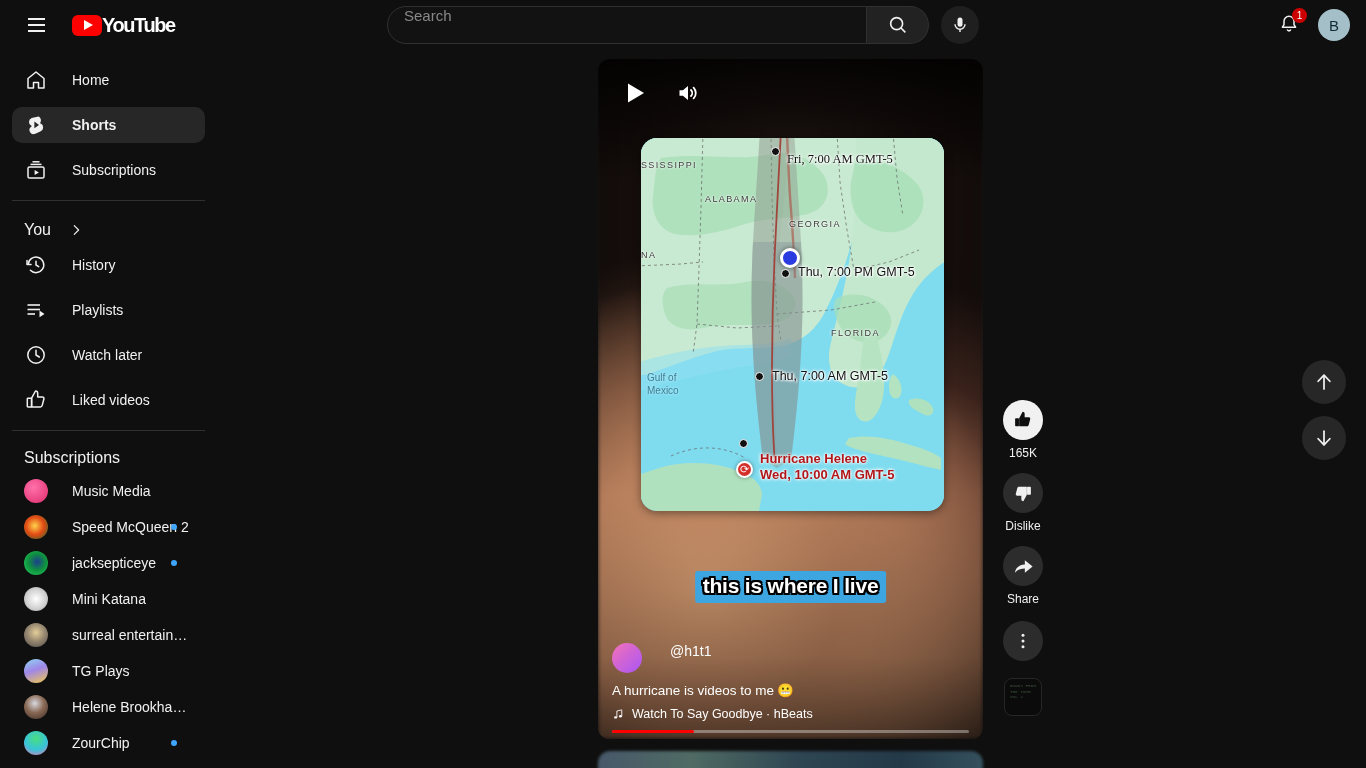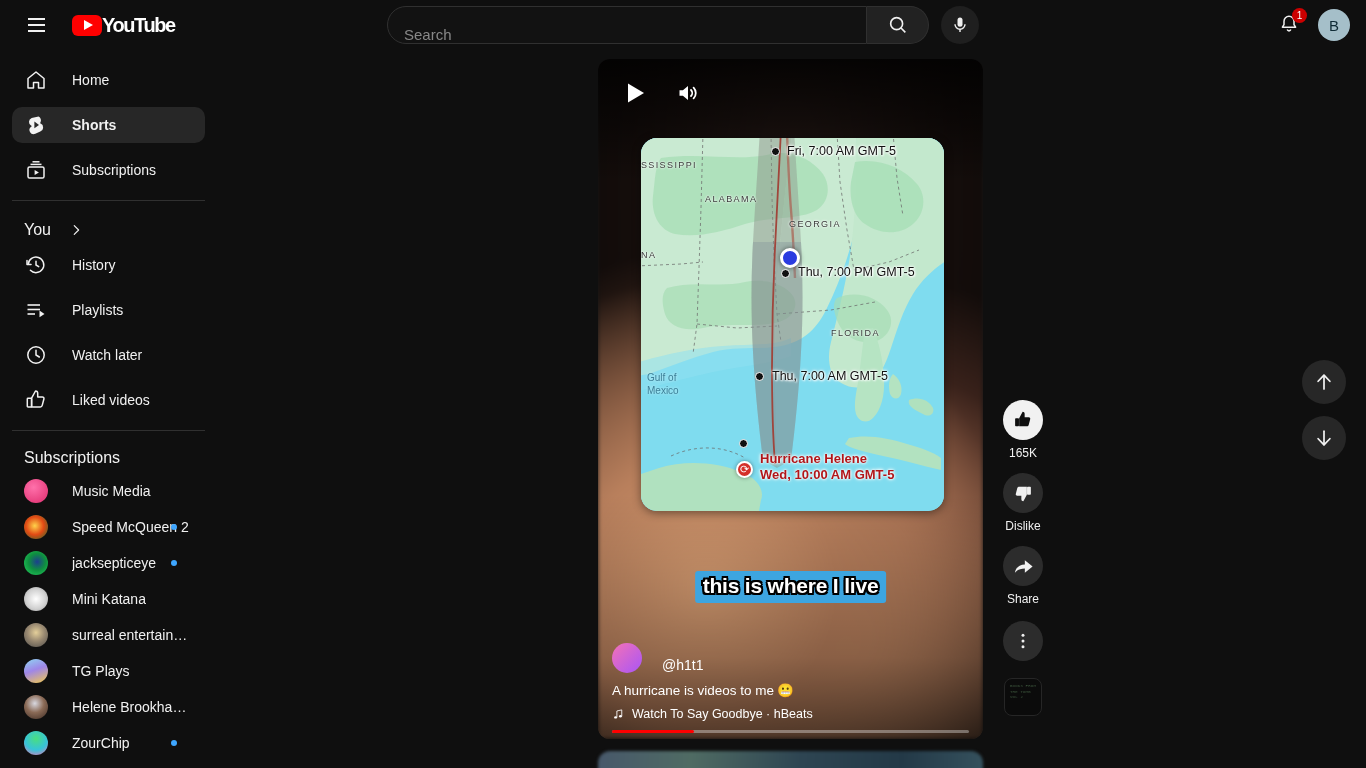--- a/index.html
+++ b/index.html
@@ -40,21 +40,21 @@
   .yt-word {
     font-size: 20px; font-weight: bold; letter-spacing: -1.4px;
     color: #fff;
   }
 
   .mast-center { display: flex; align-items: center; flex: 1; justify-content: center; }
   .search-wrap { display: flex; align-items: center; }
   .search-box {
     width: 480px; height: 38px;
     border: 1px solid #303030; border-radius: 19px 0 0 19px;
-    background: #121212; display: flex; align-items: flex-end;
+    background: #121212; display: flex; align-items: flex-start;
     padding-left: 16px;
   }
   .search-input {
     background: transparent; border: none; outline: none;
     color: #f1f1f1; font-size: 15px; width: 100%;
     font-family: "Liberation Sans", sans-serif;
   }
   .search-input::placeholder { color: #888; }
   .search-btn {
     width: 62px; height: 38px;
@@ -218,21 +218,21 @@
     text-shadow:
       -1.8px -1.8px 0 #000, 1.8px -1.8px 0 #000,
       -1.8px 1.8px 0 #000, 1.8px 1.8px 0 #000,
       0 2px 0 #000, 2px 0 0 #000, -2px 0 0 #000, 0 -2px 0 #000;
   }
 
   
   .meta {
     position: absolute; left: 14px; bottom: 18px; z-index: 7; width: 300px;
   }
-  .meta-row { display: flex; align-items: flex-end; gap: 20px; margin-bottom: 9px; }
+  .meta-row { display: flex; align-items: flex-start; gap: 28px; margin-bottom: 9px; }
   .meta-av {
     width: 30px; height: 30px; border-radius: 50%;
     background: linear-gradient(135deg,#f472b6,#a855f7);
     padding: 1.5px; flex: 0 0 30px;
   }
   .meta-av-in {
     width: 100%; height: 100%; border-radius: 50%;
     background: radial-gradient(circle at 50% 38%, #f0d0bd 0%, #e0b89e 34%, #2d2018 58%, #1a120d 100%);
   }
   .meta-handle { font-size: 14px; font-weight: 500; color: #fff; }
@@ -570,21 +570,21 @@
       <div class="map-label" style="left:64px; top:56px;">ALABAMA</div>
       <div class="map-label" style="left:148px; top:81px;">GEORGIA</div>
       <div class="map-label" style="left:190px; top:190px;">FLORIDA</div>
       <div class="map-label" style="left:0px; top:112px;">NA</div>
 
       <div class="map-water-label" style="left:6px; top:233px;">
         <span>Gulf of</span><br><span>Mexico</span>
       </div>
 
       <div class="tp-dot" style="left:130px; top:9px;"></div>
-      <div class="tp-text" style="left:146px; top:6px;">Fri, 7:00 AM GMT-5</div>
+      <div class="tp-text" style="left:146px; top:14px;font-family:Liberation Serif, serif;">Fri, 7:00 AM GMT-5</div>
 
       <div class="cur-dot" style="left:139px; top:110px;"></div>
 
       <div class="tp-dot" style="left:140px; top:131px;"></div>
       <div class="tp-text" style="left:157px; top:127px;">Thu, 7:00 PM GMT-5</div>
 
       <div class="tp-dot" style="left:114px; top:234px;"></div>
       <div class="tp-text" style="left:131px; top:231px;">Thu, 7:00 AM GMT-5</div>
 
       <div class="tp-dot" style="left:98px; top:301px;"></div>

